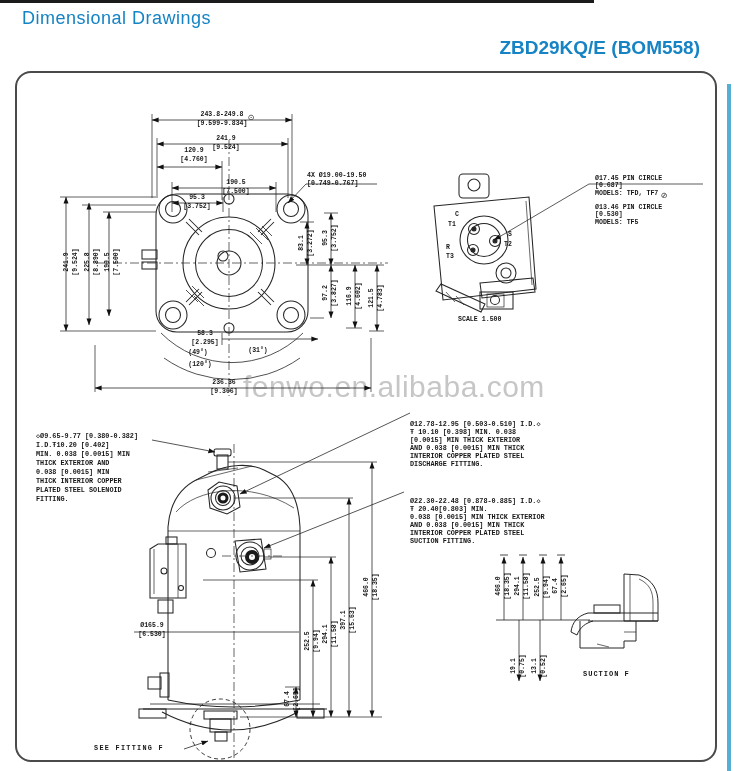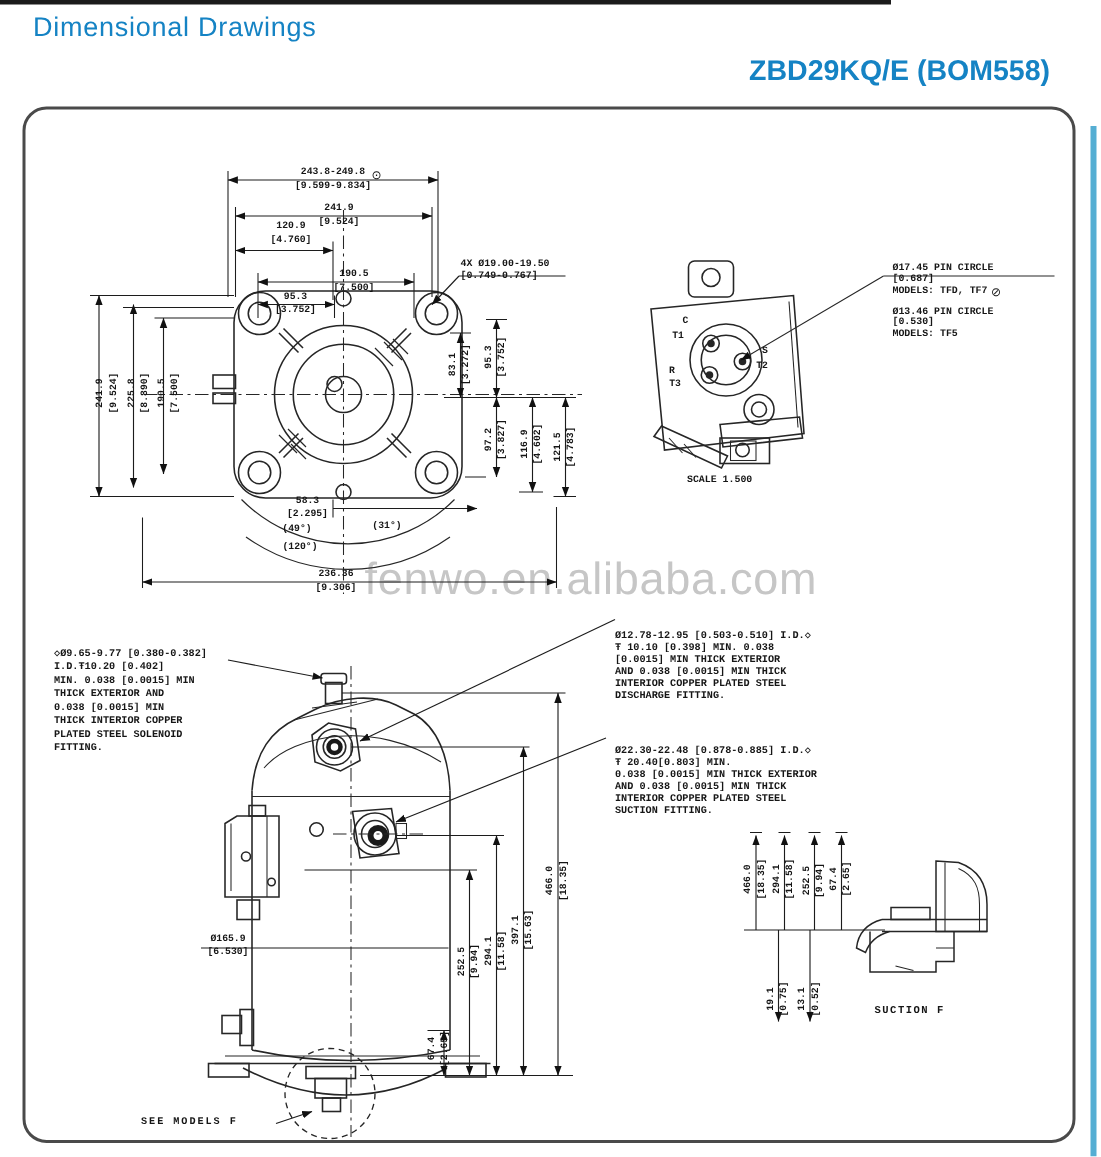--- a/index.html
+++ b/index.html
@@ -227,21 +227,21 @@
 AND 0.038 [0.0015] MIN THICK
 INTERIOR COPPER PLATED STEEL
 DISCHARGE FITTING.</div>
 <div class="note n-suc">Ø22.30-22.48 [0.878-0.885] I.D.◇
 Ŧ 20.40[0.803] MIN.
 0.038 [0.0015] MIN THICK EXTERIOR
 AND 0.038 [0.0015] MIN THICK
 INTERIOR COPPER PLATED STEEL
 SUCTION FITTING.</div>
 <div class="note n-detail">SUCTION  F</div>
-<div class="note n-see">SEE MODELS F</div>
+<div class="note n-see">SEE FITTING F</div>
 
 <div id="labels">
     <div class="dim" style="left: 222px; top: 120px;">
       <div>243.8-249.8</div>
       <div>[9.599-9.834]</div>
     </div>
     <div class="dim" style="left: 226px; top: 144px;">
       <div>241.9</div>
       <div>[9.524]</div>
     </div>

